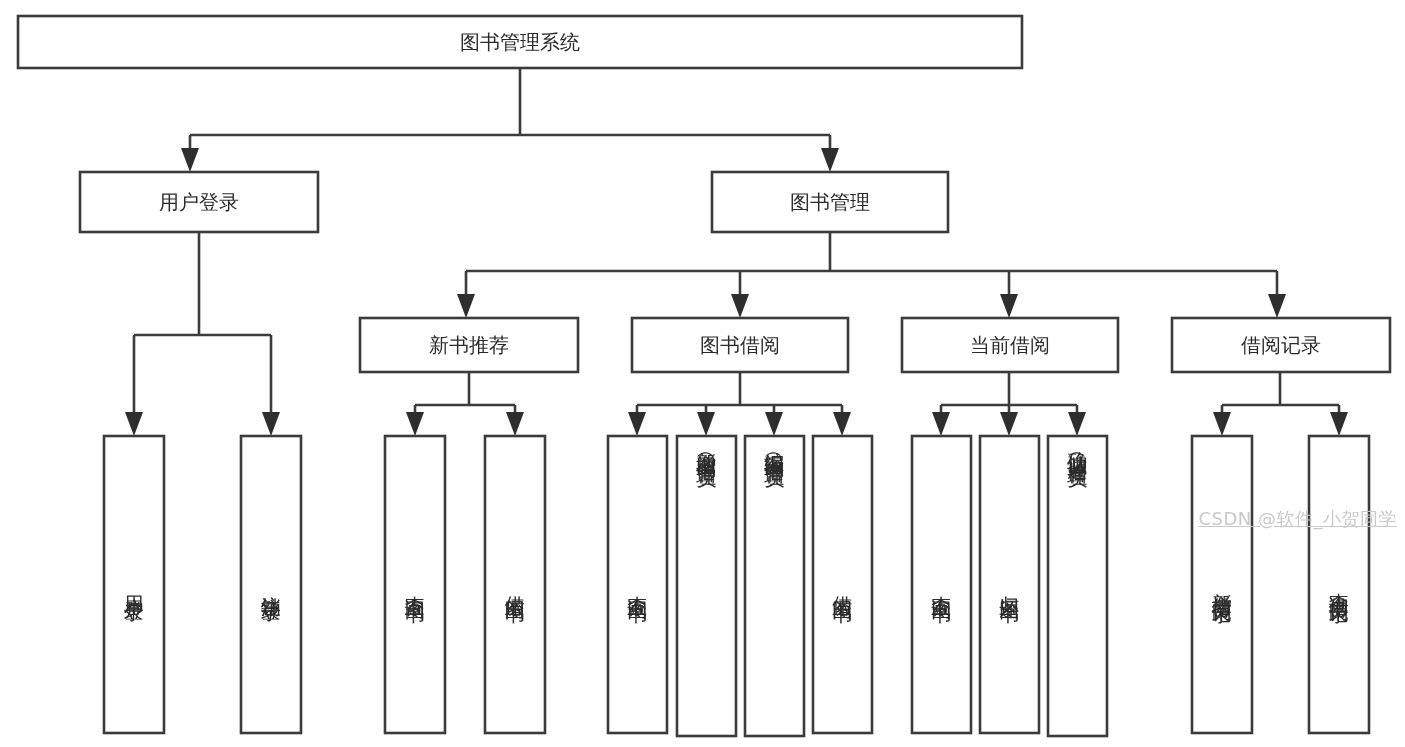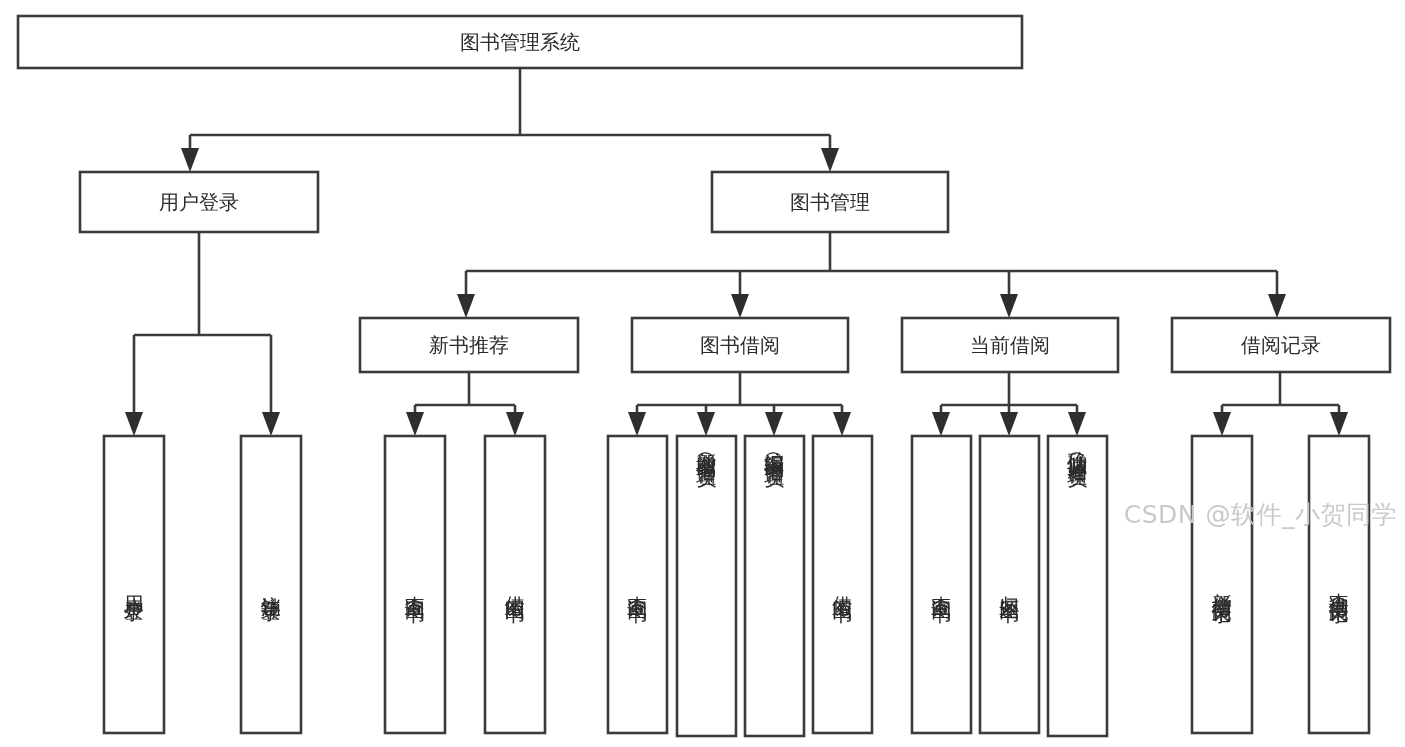--- a/index.html
+++ b/index.html
@@ -67,24 +67,25 @@
     color: #2b2b2b;
     letter-spacing: 2.5px;
     white-space: nowrap;
     text-align: center;
   }
   .watermark {
     position: absolute;
     right: 8px;
     bottom: 4px;
     font-family: "DejaVu Sans", "Liberation Sans", sans-serif;
-    font-size: 25px;
+    font-size: 18px;
     color: #c9c9c9;
     letter-spacing: 0.5px;
     white-space: nowrap;
+    text-decoration: underline;
   }
 </style>
 </head>
 <body>
 
 <div id="diagram-root">
 
   <svg id="diagram-svg" viewBox="0 0 1405 747">
     <defs></defs>
 

